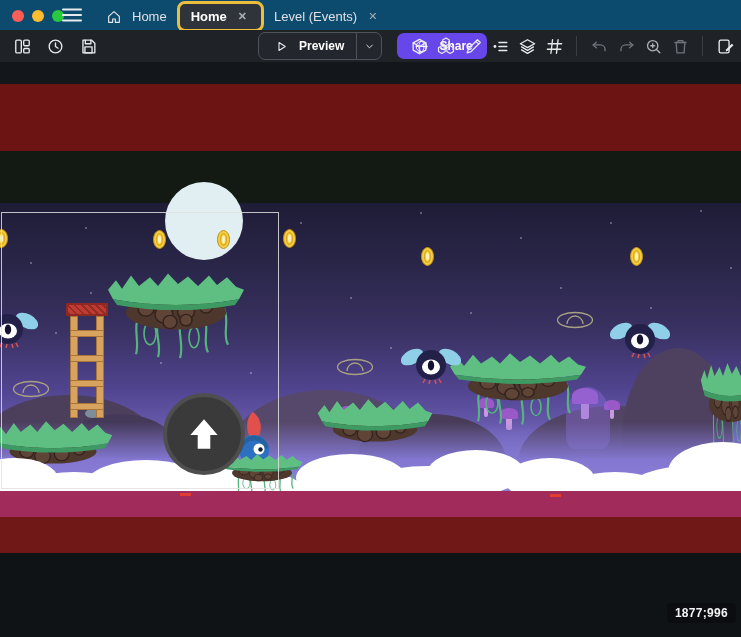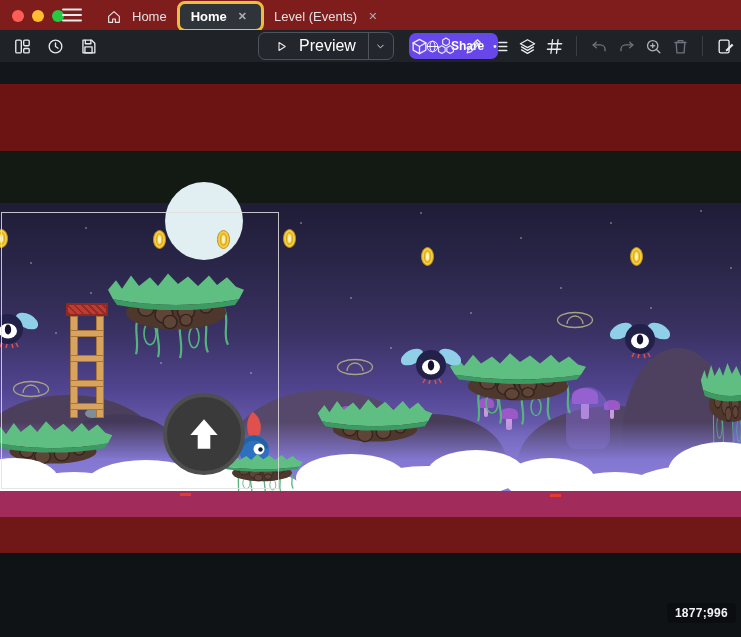--- a/index.html
+++ b/index.html
@@ -1,40 +1,40 @@
 <!DOCTYPE html>
 <html><head>
 <meta charset="utf-8">
 <style>
   html,body{margin:0;padding:0;background:#101316;}
   .app{position:relative;width:741px;height:637px;overflow:hidden;background:#101316;
        font-family:"Liberation Sans",sans-serif;-webkit-font-smoothing:antialiased;}
   
-  .tabbar{position:absolute;top:0;left:0;width:741px;height:30px;background:#7f1d1d;display:flex;align-items:flex-end;}
+  .tabbar{position:absolute;top:0;left:0;width:741px;height:30px;background:#0c4a6e;display:flex;align-items:flex-end;}
   .traffic{position:absolute;left:12px;top:10px;display:flex;gap:8px;}
   .traffic span{width:12px;height:12px;border-radius:50%;display:block;}
   .hamburger{position:absolute;left:62px;top:7px;width:20px;height:16px;cursor:pointer;}
   .tabs{position:absolute;left:92px;bottom:0;display:flex;align-items:flex-end;height:30px;}
   .tab{height:27px;display:flex;align-items:center;gap:8px;padding:0 12px;color:#DFE1E4;font-size:13px;white-space:nowrap;cursor:pointer;}
   .tab.active{background:#2F333A;border-radius:8px 8px 0 0;font-weight:bold;color:#FFFFFF;}
   .tab.highlight{outline:3px solid #EBBE3C;outline-offset:-1px;border-radius:6px;}
   .tab .close{font-size:11px;color:#A9ADB3;padding:1px 3px;}
   
   .toolbar{position:absolute;top:30px;left:0;width:741px;height:32px;background:#1F2227;}
   .tb-left{position:absolute;left:12px;top:0;height:32px;display:flex;align-items:center;gap:13px;}
   .tb-center{position:absolute;left:258px;top:0;height:32px;display:flex;align-items:center;gap:15px;}
   .tb-right{position:absolute;right:6px;top:0;height:32px;display:flex;align-items:center;gap:7px;}
   .icn{width:20px;height:20px;display:inline-flex;align-items:center;justify-content:center;cursor:pointer;}
   .icn svg{display:block;stroke:#E9EBED;fill:none;stroke-width:1.7;stroke-linecap:round;stroke-linejoin:round;}
   .icn.dim svg{stroke:#6E747C;}
   .icn svg .fillpart{fill:#E9EBED;stroke:none;}
   .vsep{width:1px;height:20px;background:#3A3F46;margin:0 5px;}
   .btn-preview{display:flex;align-items:center;height:26px;border:1px solid #4E545C;border-radius:7px;background:#23262C;color:#FFF;cursor:pointer;}
   .btn-preview .main{display:flex;align-items:center;gap:8px;padding:0 12px;}
-  .btn-preview .label{font-size:16px;font-weight:normal;}
+  .btn-preview .label{font-size:12px;font-weight:bold;}
   .btn-preview .caret{display:flex;align-items:center;justify-content:center;width:24px;height:26px;border-left:1px solid #4E545C;}
   .btn-share{display:flex;align-items:center;gap:8px;height:26px;padding:0 14px;border-radius:7px;background:#6847EA;color:#FFF;font-size:12px;font-weight:bold;cursor:pointer;}
   
   .canvas{position:absolute;top:62px;left:0;width:741px;height:575px;background:#101316;overflow:hidden;}
   .band{position:absolute;left:0;width:741px;}
   #band-top-dark{top:0;height:22px;background:#13161A;}
   #band-red-top{top:22px;height:67px;background:#6C1414;}
   #band-sky-dark{top:89px;height:52px;background:#121A13;}
   #band-sky{top:141px;height:288px;background:linear-gradient(180deg,#1F1C37 0%,#2A2649 22%,#3A3263 45%,#514490 65%,#6B5EB2 80%,#7F73CB 92%,#877BD4 100%);}
   #band-pink{top:429px;height:26px;background:#A12B5B;z-index:40;}

